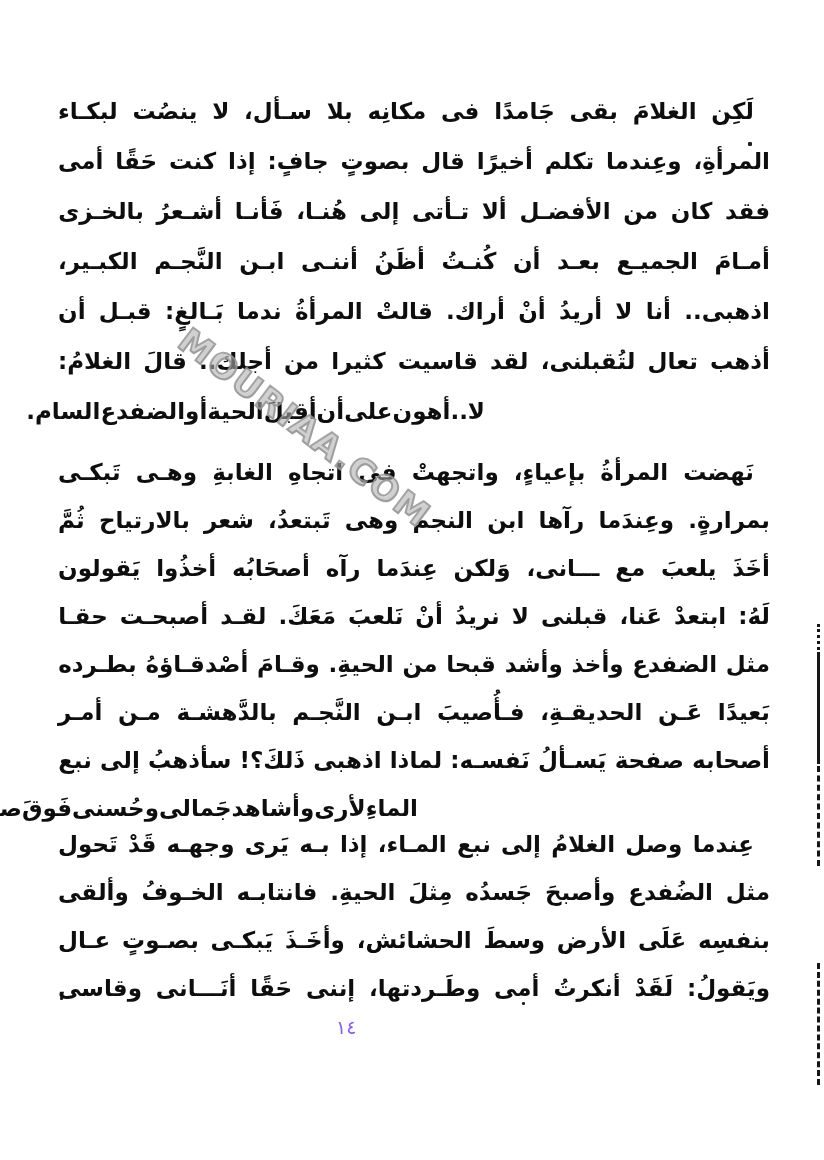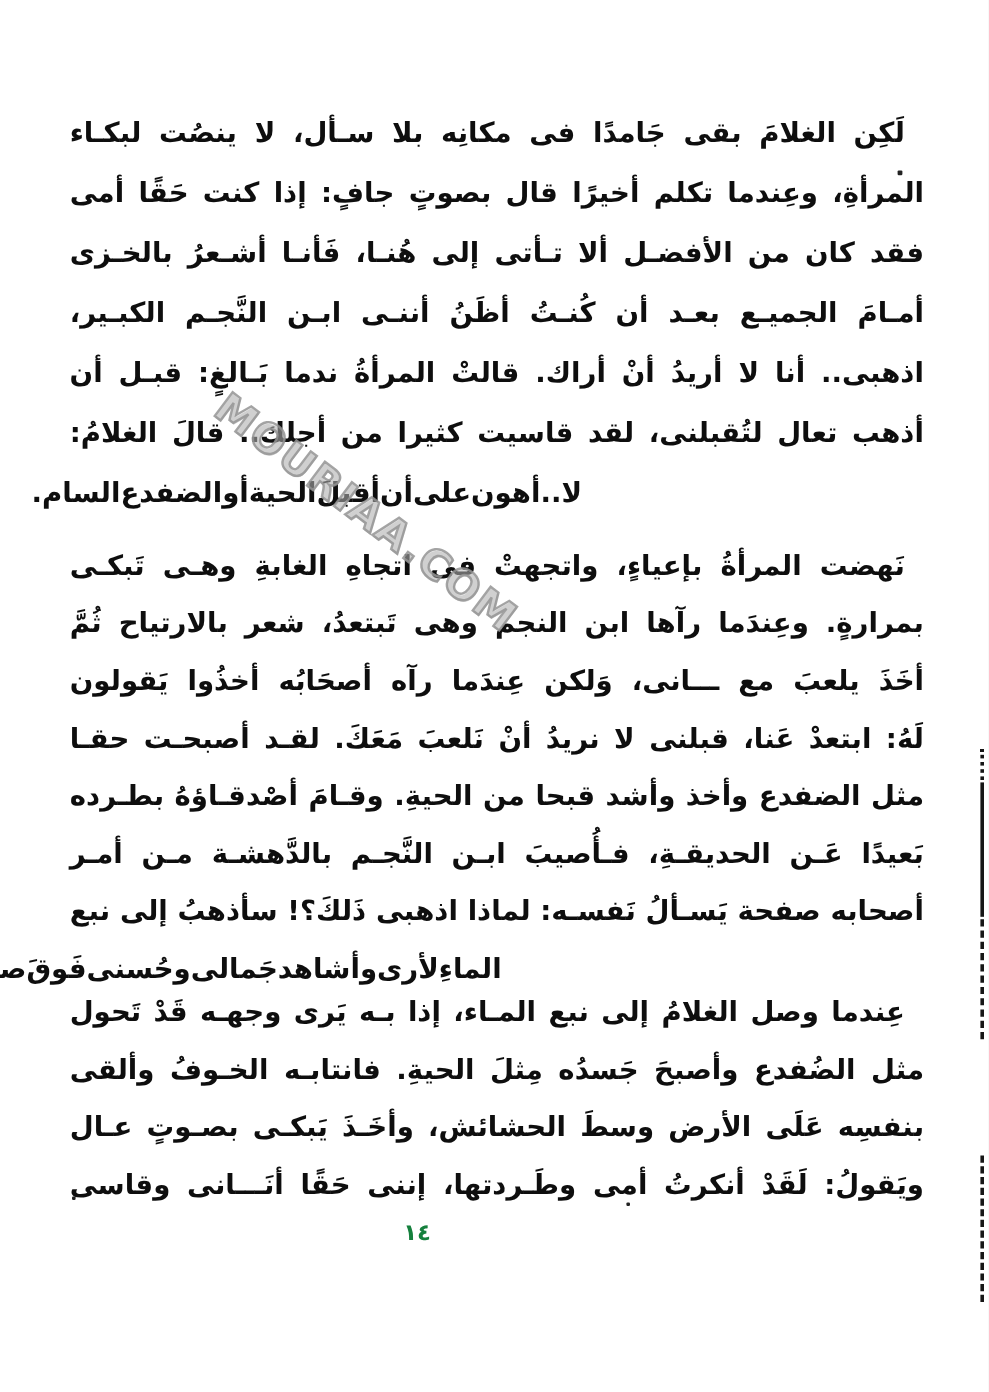--- a/index.html
+++ b/index.html
@@ -26,21 +26,21 @@
     position:absolute;left:183px;top:316px;z-index:3;
     transform:rotate(37deg);transform-origin:0 50%;
     font-size:34px;font-weight:700;letter-spacing:2px;
     color:rgba(210,210,210,0.35);
     -webkit-text-stroke:2px rgba(148,148,148,0.85);
     text-shadow:1px 1px 0 rgba(120,120,120,0.35);
     pointer-events:none;
   }
   .page-number{
     position:absolute;left:336px;top:1016px;width:40px;
-    font-size:19px;font-weight:700;color:#15803d;text-align:left;
+    font-size:19px;font-weight:400;color:#8b5cf6;text-align:left;
   }
   .edge{position:absolute;left:817px;width:0;border-right:3px solid #161616;z-index:4;}
   .e1{top:624px;height:26px;border-right-style:dotted;}
   .e2{top:652px;height:112px;}
   .e3{top:766px;height:100px;border-right-style:dashed;}
   .e4{top:963px;height:122px;border-right-style:dashed;}
   .speck{position:absolute;width:4px;height:4px;background:#222;border-radius:1px;}
   .s1{left:748px;top:142px;}
   .s2{left:60px;top:997px;width:3px;height:3px;}
   .s3{left:522px;top:1002px;width:3px;height:3px;}

